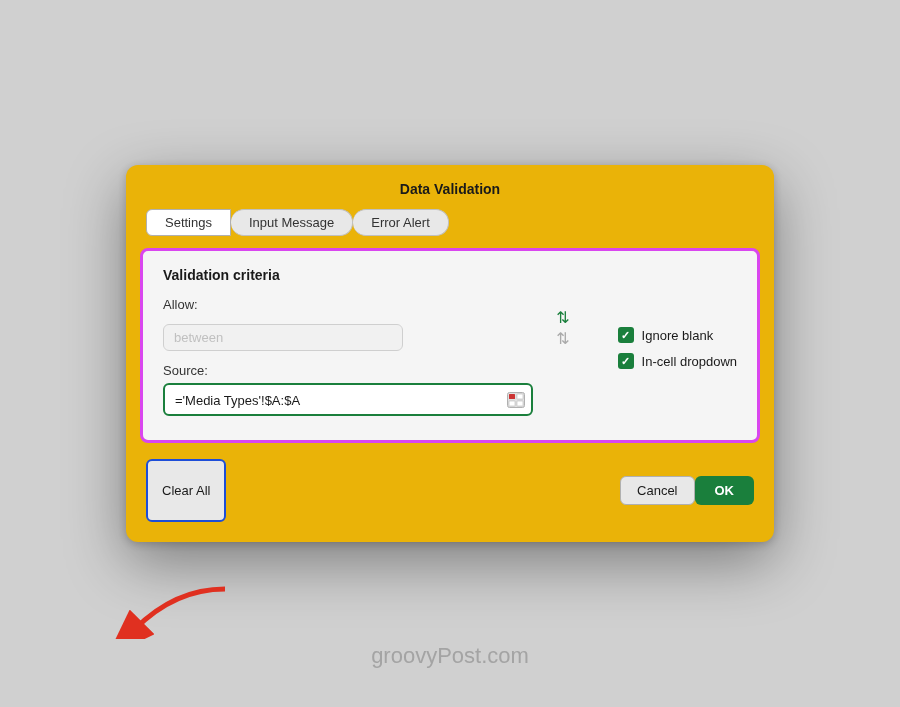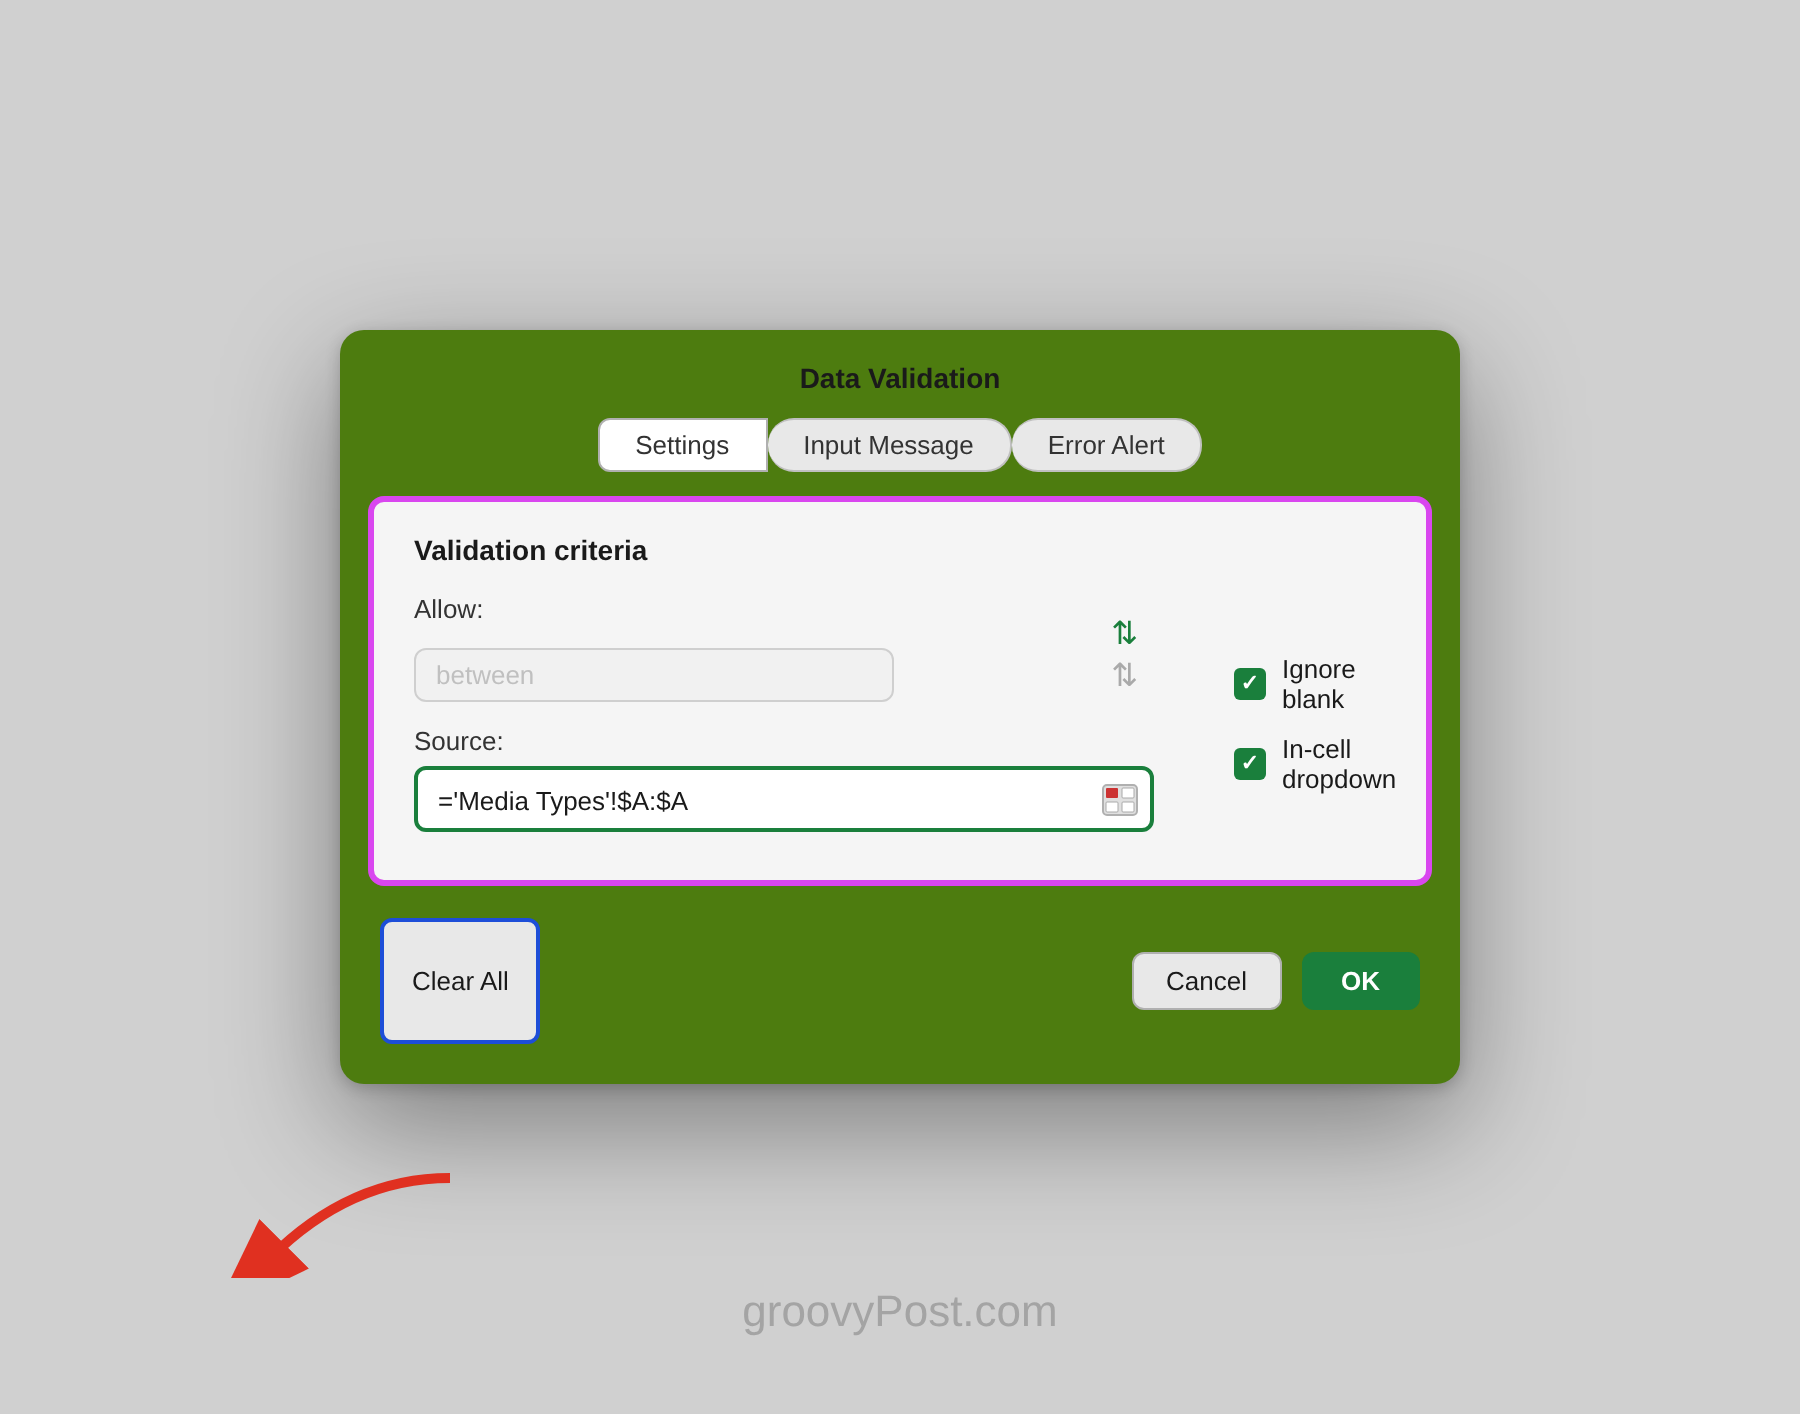--- a/index.html
+++ b/index.html
@@ -11,39 +11,38 @@
       justify-content: center;
       width: 900px;
       height: 707px;
       font-family: -apple-system, BlinkMacSystemFont, 'Helvetica Neue', Arial, sans-serif;
       font-size: 13px;
       color: #1a1a1a;
       position: relative;
     }
 
     .dialog {
-      background: #4d7c0f;
+      background: #eab308;
       border-radius: 12px;
       box-shadow: 0 20px 60px rgba(0,0,0,0.4), 0 2px 8px rgba(0,0,0,0.2);
-      width: 560px;
+      width: 648px;
       padding: 0 0 20px 0;
       position: relative;
     }
 
     .dialog-title {
       text-align: center;
       font-weight: 600;
       font-size: 14px;
       padding: 16px 20px 12px;
       color: #1a1a1a;
     }
 
     .tabs {
       display: flex;
-      justify-content: center;
       gap: 0;
       padding: 0 20px 12px;
     }
 
     .tab {
       padding: 5px 18px;
       border: 1px solid #c0c0c0;
       background: #e8e8e8;
       cursor: pointer;
       font-size: 13px;
@@ -251,21 +250,21 @@
       border: 2px solid #1d4ed8;
       border-radius: 6px;
       background: #e8e8e8;
       font-size: 13px;
       cursor: pointer;
       color: #1a1a1a;
     }
 
     .footer-right {
       display: flex;
-      gap: 10px;
+      gap: 0;
     }
 
     .btn-cancel {
       padding: 6px 16px;
       border: 1px solid #b0b0b0;
       border-radius: 6px;
       background: #e8e8e8;
       font-size: 13px;
       cursor: pointer;
       color: #1a1a1a;

